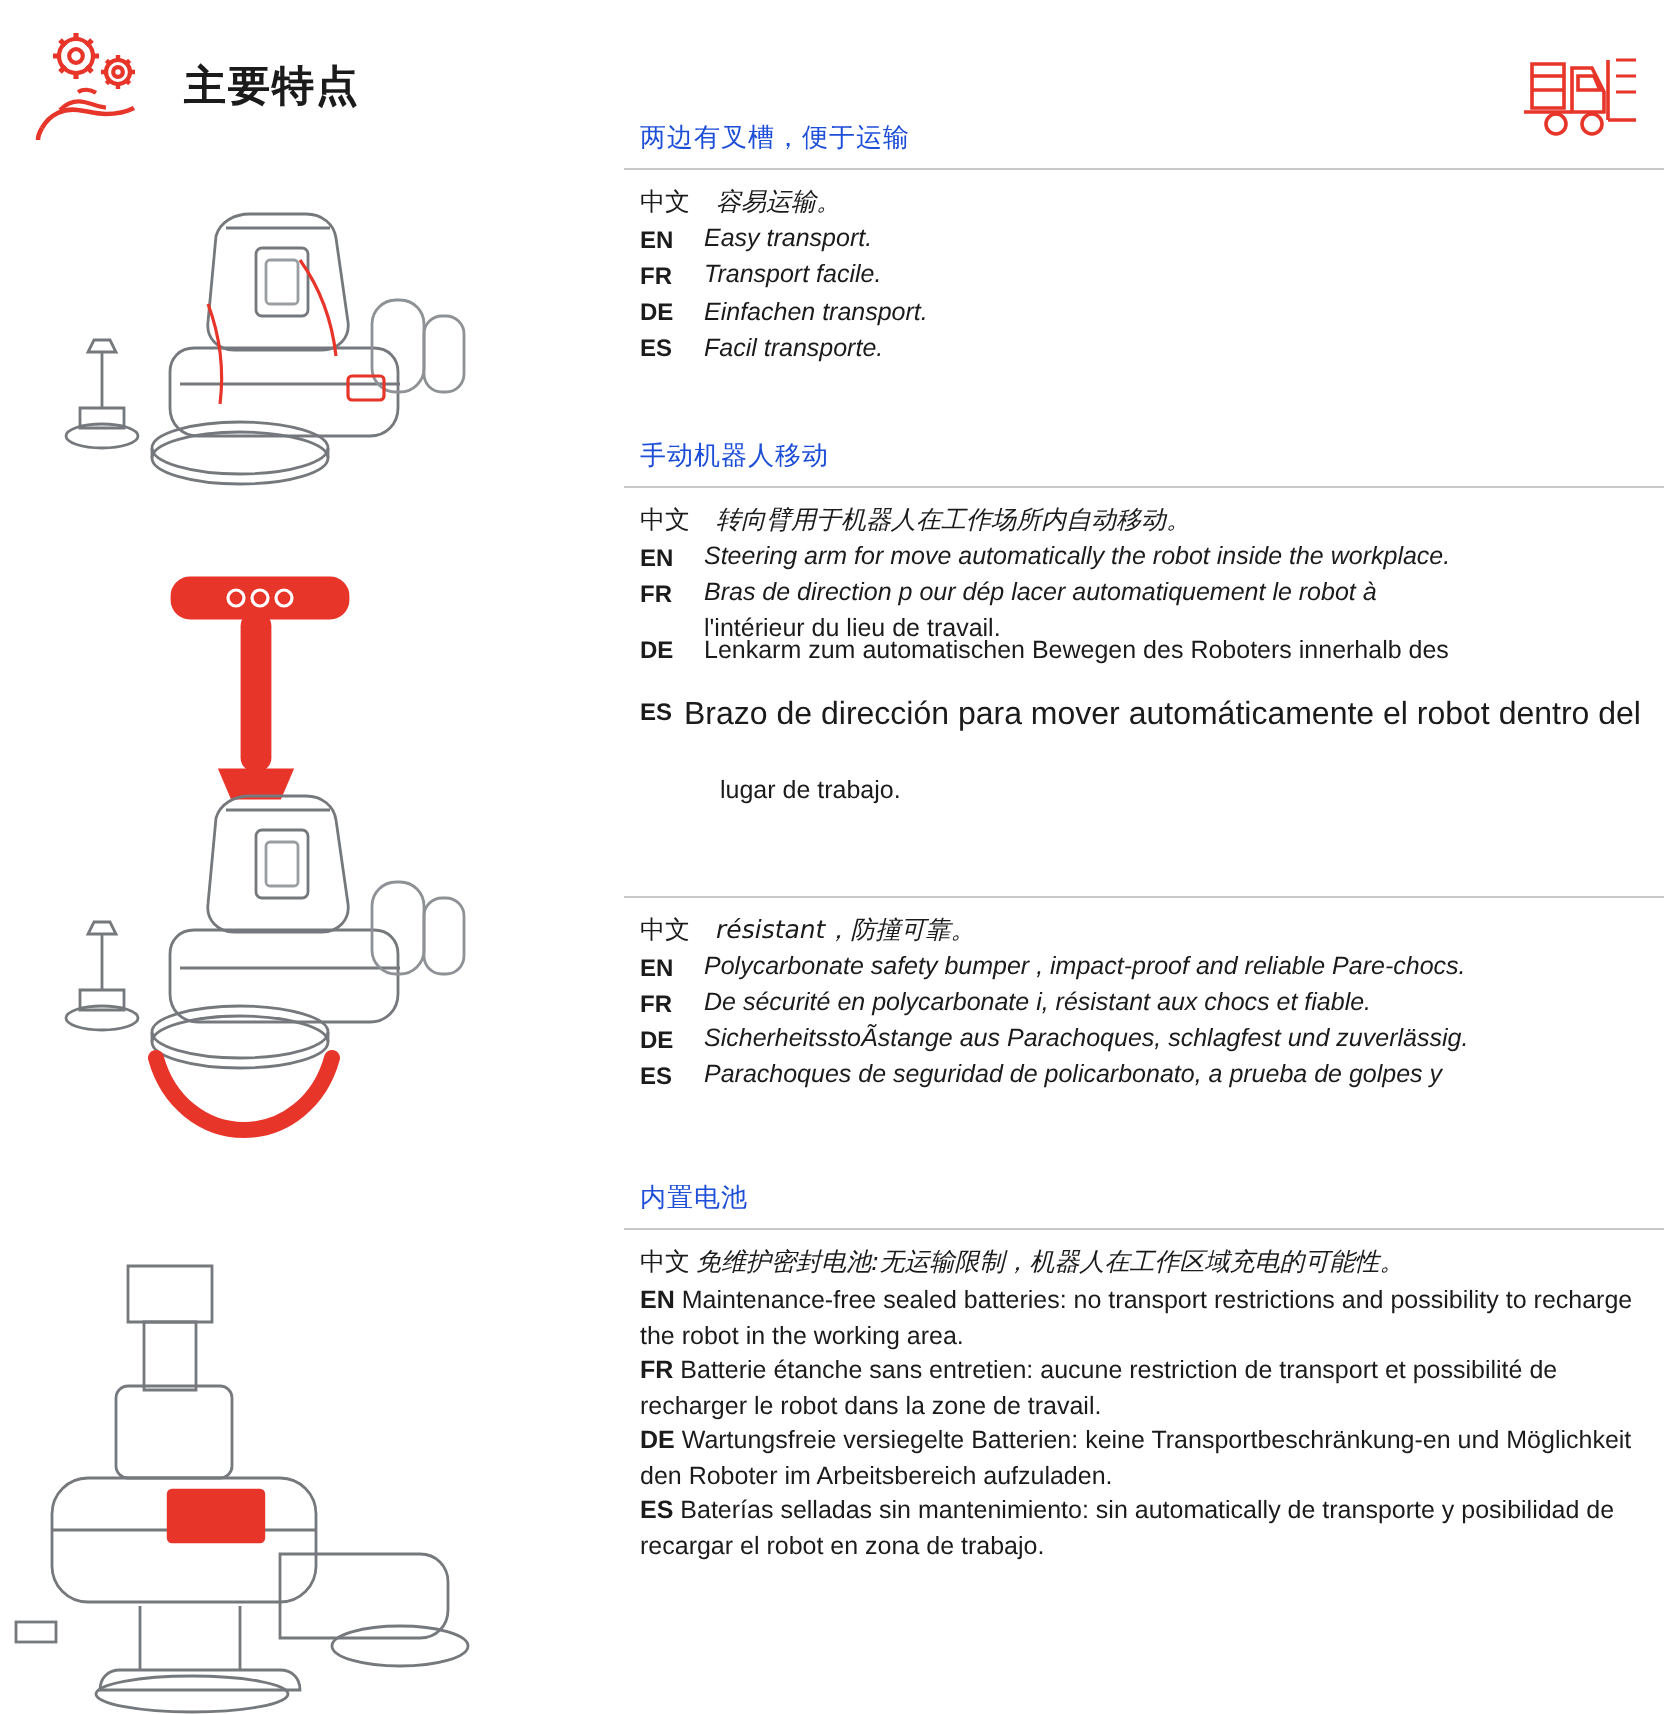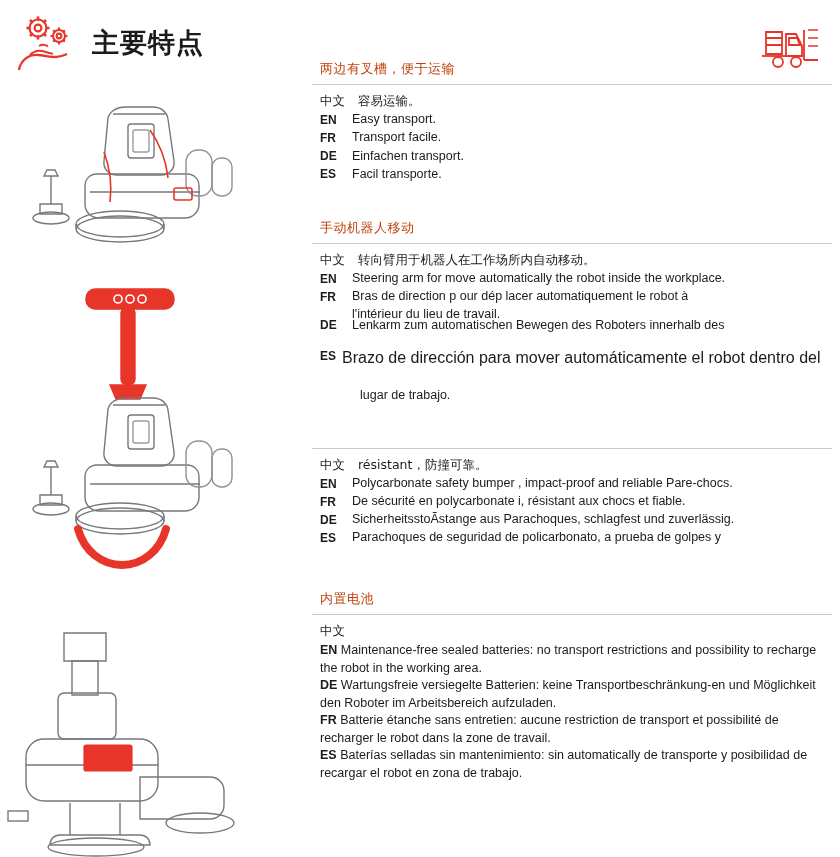--- a/index.html
+++ b/index.html
@@ -24,21 +24,21 @@
     display: flex;
     align-items: center;
   }
   #header .logo-icon {
     width: 66px;
     height: 62px;
     flex: 0 0 auto;
   }
   #header .title {
     font-family: "DejaVu Sans", sans-serif;
-    font-size: 27px;
+    font-size: 21px;
     font-weight: bold;
     color: #1b1b1b;
     letter-spacing: 1px;
     margin-left: 12px;
     white-space: nowrap;
   }
 
   
   #illustrations {
     position: absolute;
@@ -61,21 +61,21 @@
   #features {
     position: absolute;
     left: 312px;
     top: 60px;
     width: 520px;
   }
   .feature { position: relative; margin-bottom: 24px; }
   .feature-head {
     font-family: "DejaVu Sans", sans-serif;
     font-size: 13px;
-    color: #c2410c;
+    color: #1d4ed8;
     padding: 0 0 6px 8px;
     letter-spacing: 0.5px;
   }
   .rule {
     height: 1px;
     background: #c9c9c9;
     width: 100%;
     margin-bottom: 7px;
   }
   .lang-rows { padding-left: 8px; }
@@ -92,21 +92,21 @@
     font-family: "Liberation Sans", sans-serif;
     font-size: 12px;
     padding-top: 1px;
   }
   .row .code.zh {
     font-family: "DejaVu Sans", sans-serif;
     font-weight: normal;
     font-size: 12.5px;
     flex: 0 0 38px;
   }
-  .row .txt { flex: 1 1 auto; }
+  .row .txt { flex: 1 1 auto; font-style: italic; }
   .row .txt.zh {
     font-family: "DejaVu Sans", sans-serif;
     font-size: 12.5px;
   }
 
   
   .corner-icon {
     position: absolute;
     right: 10px;
     top: -34px;
@@ -363,32 +363,33 @@
       </div>
     </div>
   </section>
 
   <section class="feature" id="feat-4" style="margin-top:44px">
     <div class="feature-head">内置电池</div>
     <div class="rule"></div>
     <div class="lang-rows">
       <div class="row">
         <span class="code zh">中文</span>
+        <span class="txt zh">免维护密封电池:无运输限制，机器人在工作区域充电的可能性。</span>
       </div>
       <div class="para" style="margin-top:2px">
         <b>EN</b>
         <span>Maintenance-free sealed batteries: no  transport restrictions and possibility to recharge the robot in the working area.</span>
       </div>
       <div class="para">
+        <b>FR</b>
+        <span>Batterie étanche sans entretien: aucune restriction de transport et possibilité de recharger le robot dans la zone de travail.</span>
+      </div>
+      <div class="para">
         <b>DE</b>
         <span>Wartungsfreie versiegelte Batterien: keine Transportbeschränkung-en und Möglichkeit den Roboter im Arbeitsbereich aufzuladen.</span>
-      </div>
-      <div class="para">
-        <b>FR</b>
-        <span>Batterie étanche sans entretien: aucune restriction de transport et possibilité de recharger le robot dans la zone de travail.</span>
       </div>
       <div class="para">
         <b>ES</b>
         <span>Baterías selladas sin mantenimiento: sin automatically de transporte y posibilidad de recargar el robot en zona de trabajo.</span>
       </div>
     </div>
   </section>
 
 </div>
 

